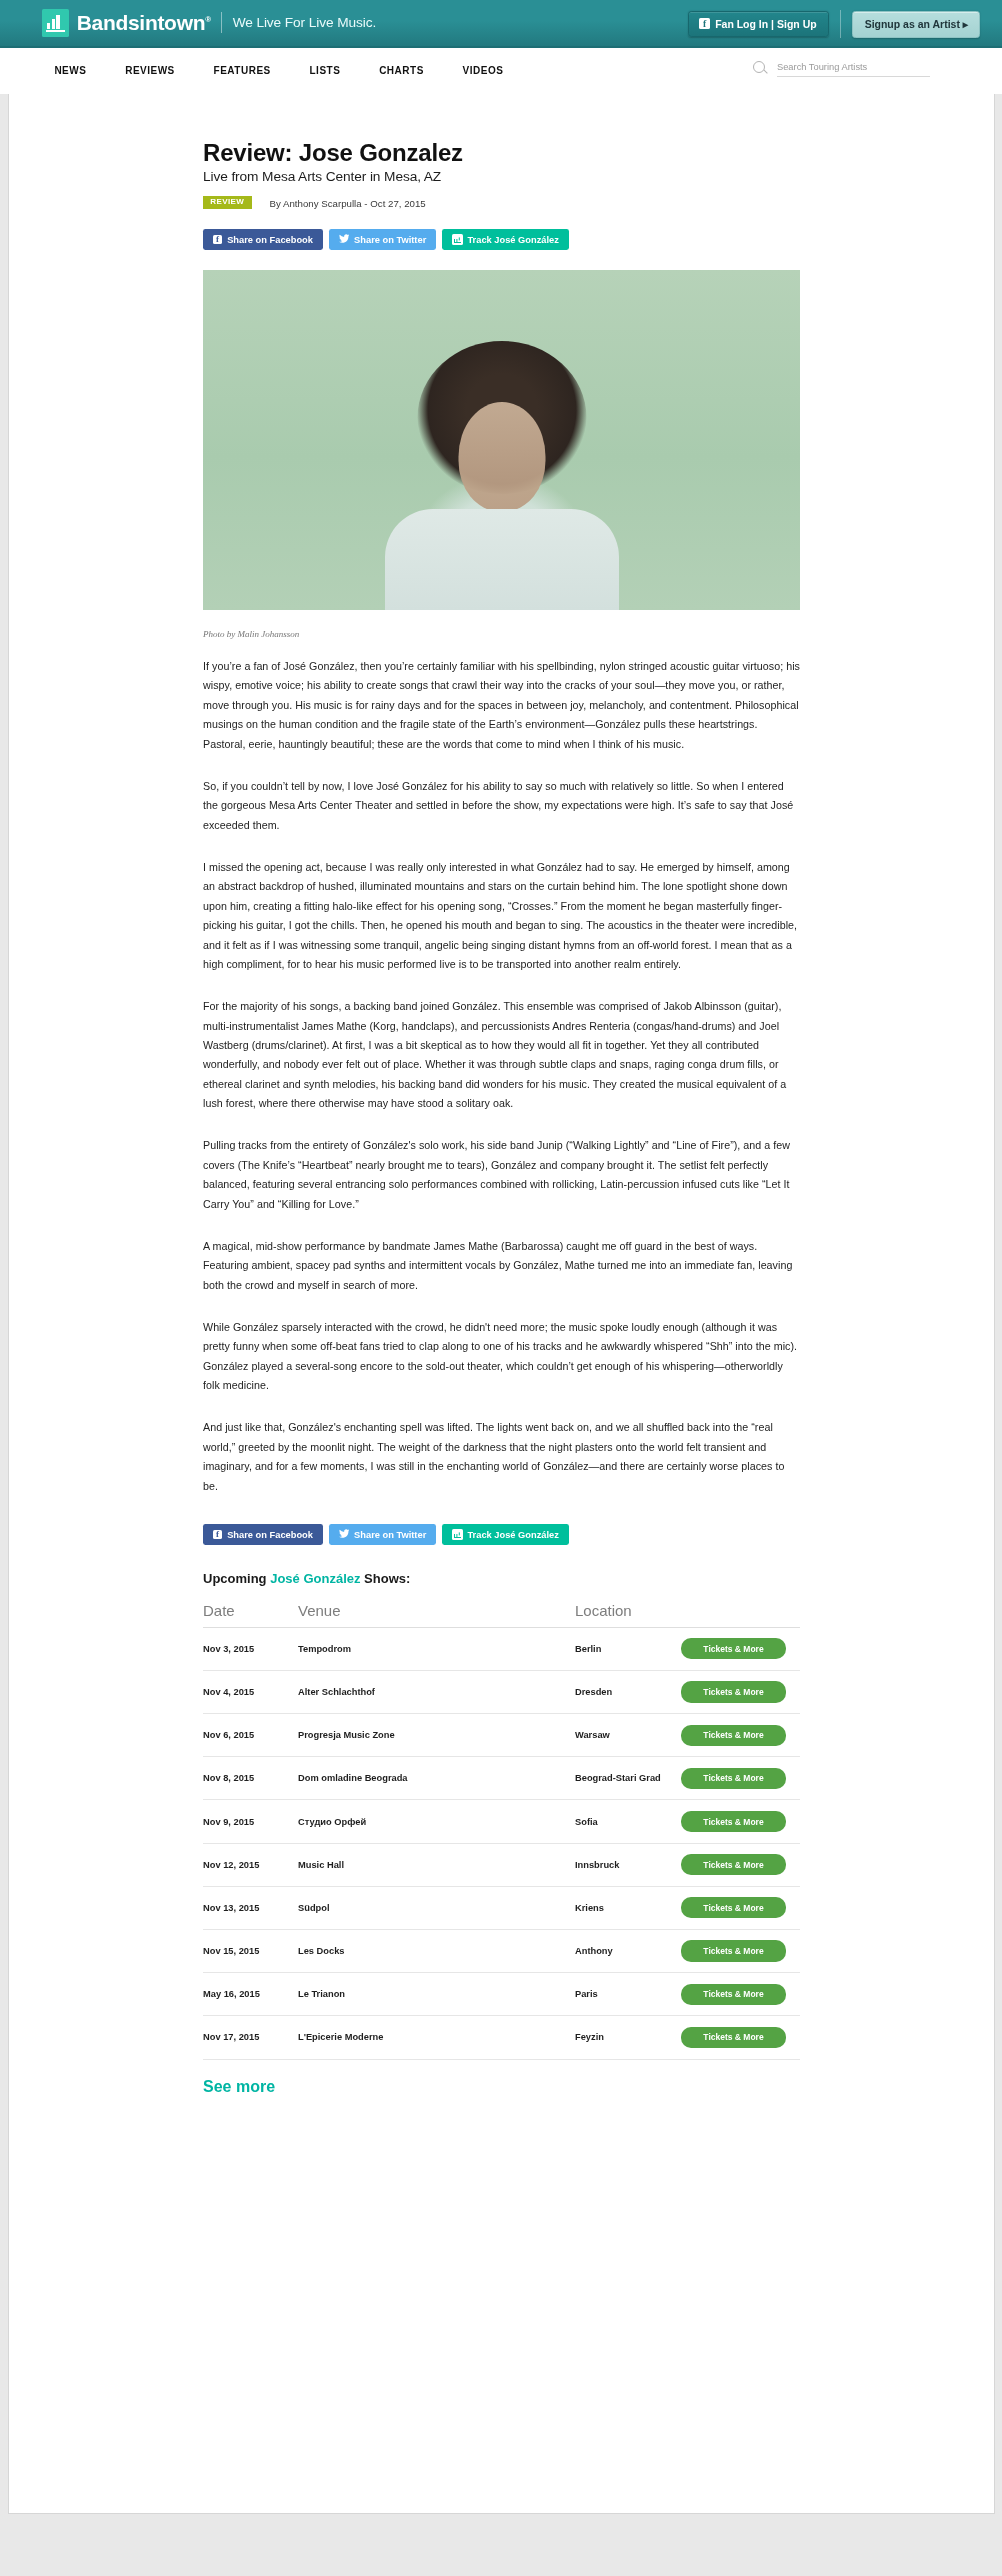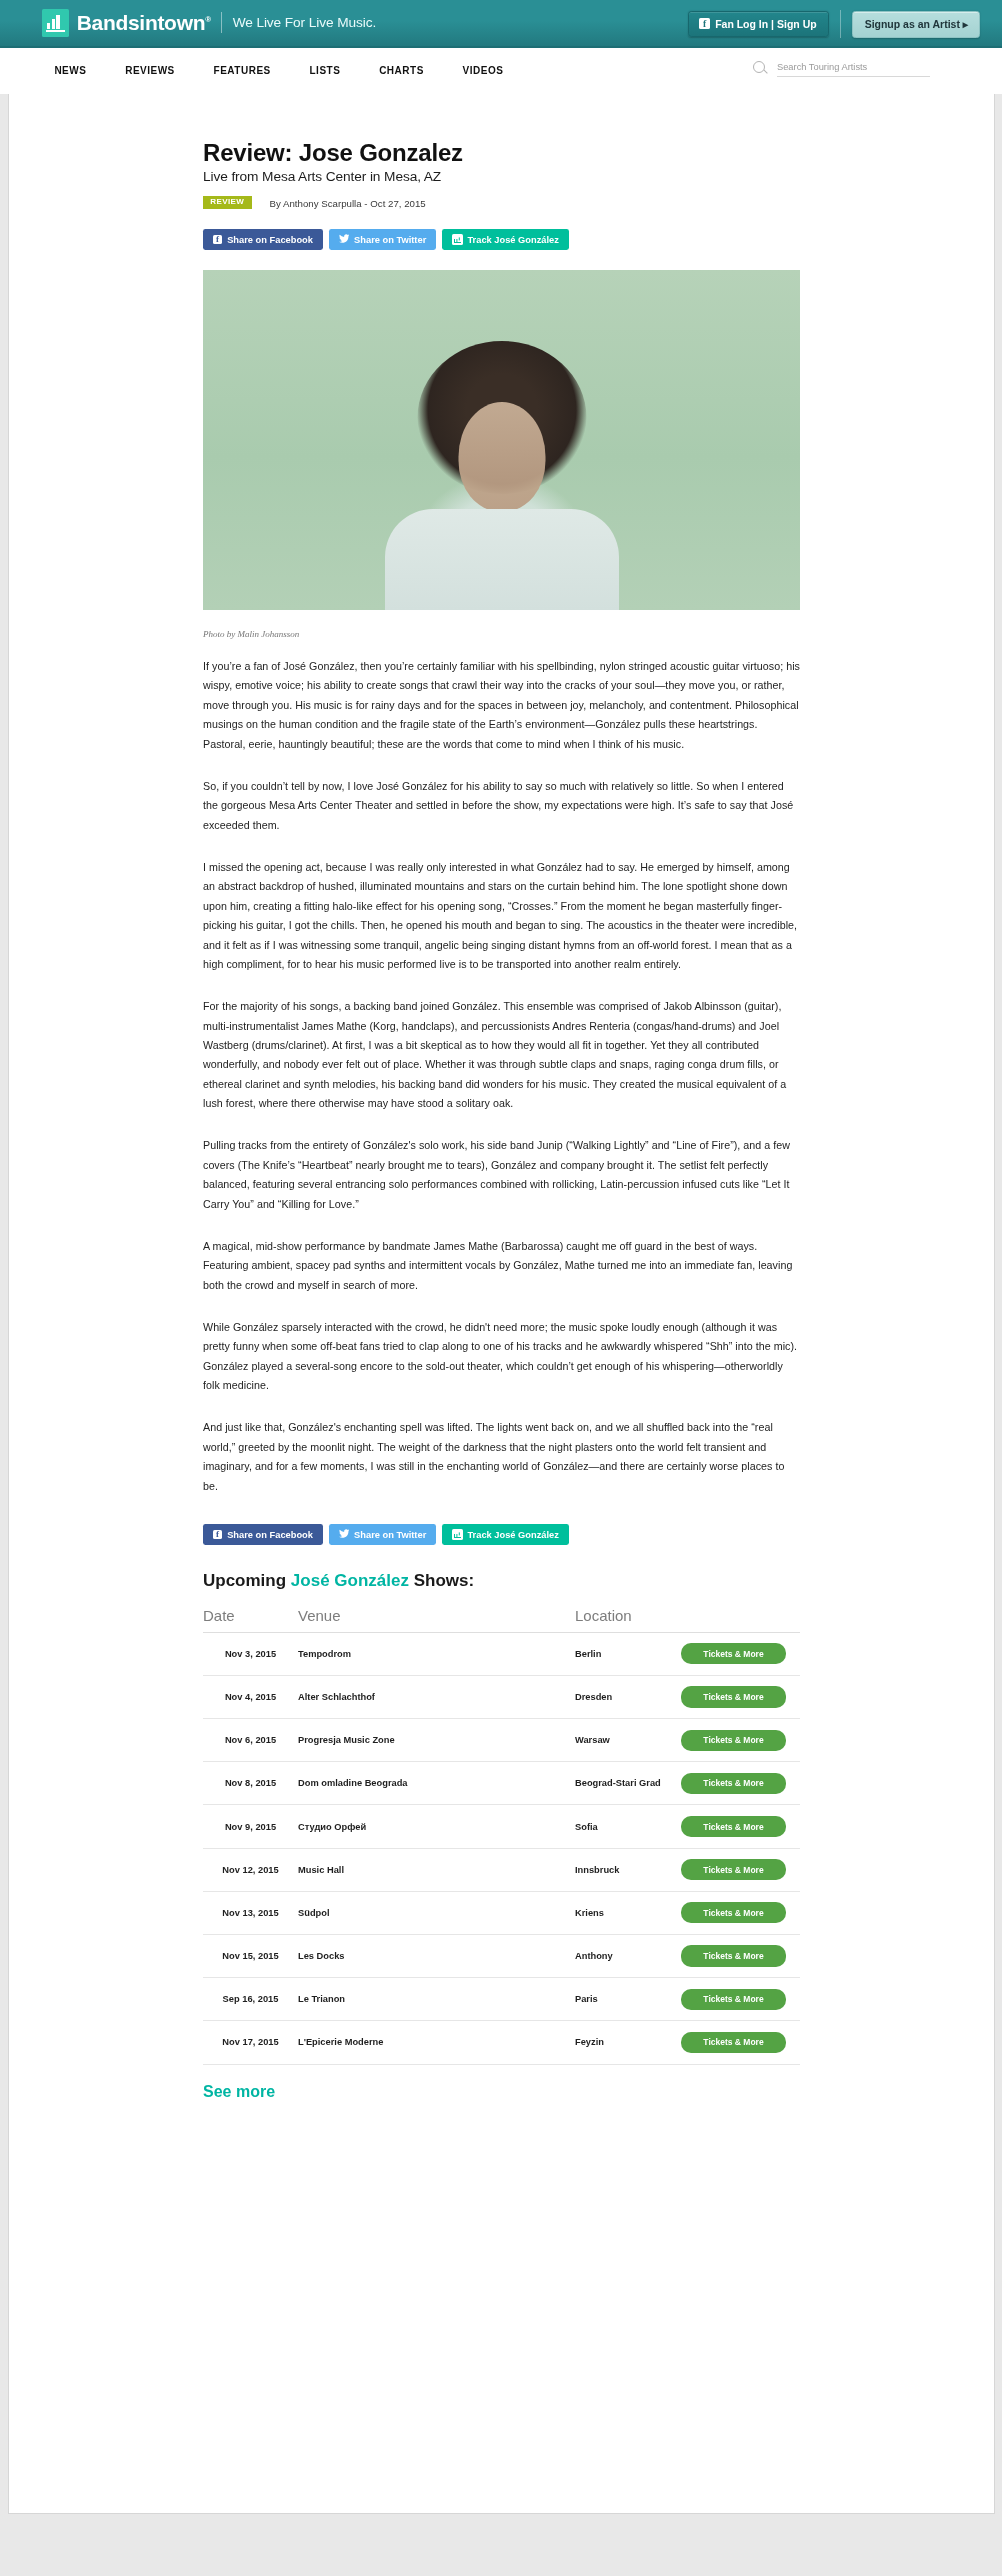--- a/index.html
+++ b/index.html
@@ -157,33 +157,33 @@
     background:linear-gradient(to bottom,#dfe9e6,#d3e0dd);
   }
   .caption { font-family:Liberation Serif, serif; font-style:italic; font-size:9px; color:#767676; margin:19px 0 18px; }
 
   .article p.body {
     font-size:10.7px; line-height:1.82; color:#232323; margin:0 0 22.6px 0;
     letter-spacing:0.04px;
   }
 
   
-  .shows-head { font-size:17px; font-weight:bold; color:#1a1a1a; margin:26px 0 16px; }
+  .shows-head { font-size:13px; font-weight:bold; color:#1a1a1a; margin:26px 0 16px; }
   .shows-head .artist { color:#00b5a3; }
 
   table.shows { width:100%; border-collapse:collapse; }
   table.shows th {
     text-align:left; font-size:15px; font-weight:normal; color:#7d7d7d;
     padding:0 0 7.3px 0; border-bottom:0.8px solid #dedede;
   }
   table.shows td {
     font-size:9.3px; font-weight:bold; color:#1f1f1f;
     padding:10.5px 0; border-bottom:0.8px solid #e6e6e6; vertical-align:middle;
   }
-  table.shows td.date{ width:95px;text-align:center; }
+  table.shows td.date{ width:95px; }
   table.shows td.venue{ width:277px; }
   table.shows td.loc{ width:106px; }
   table.shows td.act{ text-align:left; }
   .tickets-btn {
     display:inline-block; background:#54a344; color:#fff;
     font-size:8.5px; font-weight:bold; text-align:center;
     padding:5.6px 0; width:105px; border-radius:10px; cursor:pointer;
   }
   .see-more { display:inline-block; margin-top:18px; font-size:16px; font-weight:bold; color:#00b5a3; cursor:pointer; }
 </style>
@@ -351,21 +351,21 @@
             <td class="loc">Kriens</td>
             <td class="act"><span class="tickets-btn">Tickets &amp; More</span></td>
           </tr>
           <tr>
             <td class="date">Nov 15, 2015</td>
             <td class="venue">Les Docks</td>
             <td class="loc">Anthony</td>
             <td class="act"><span class="tickets-btn">Tickets &amp; More</span></td>
           </tr>
           <tr>
-            <td class="date">Sep 16, 2015</td>
+            <td class="date">May 16, 2015</td>
             <td class="venue">Le Trianon</td>
             <td class="loc">Paris</td>
             <td class="act"><span class="tickets-btn">Tickets &amp; More</span></td>
           </tr>
           <tr>
             <td class="date">Nov 17, 2015</td>
             <td class="venue">L'Epicerie Moderne</td>
             <td class="loc">Feyzin</td>
             <td class="act"><span class="tickets-btn">Tickets &amp; More</span></td>
           </tr>

